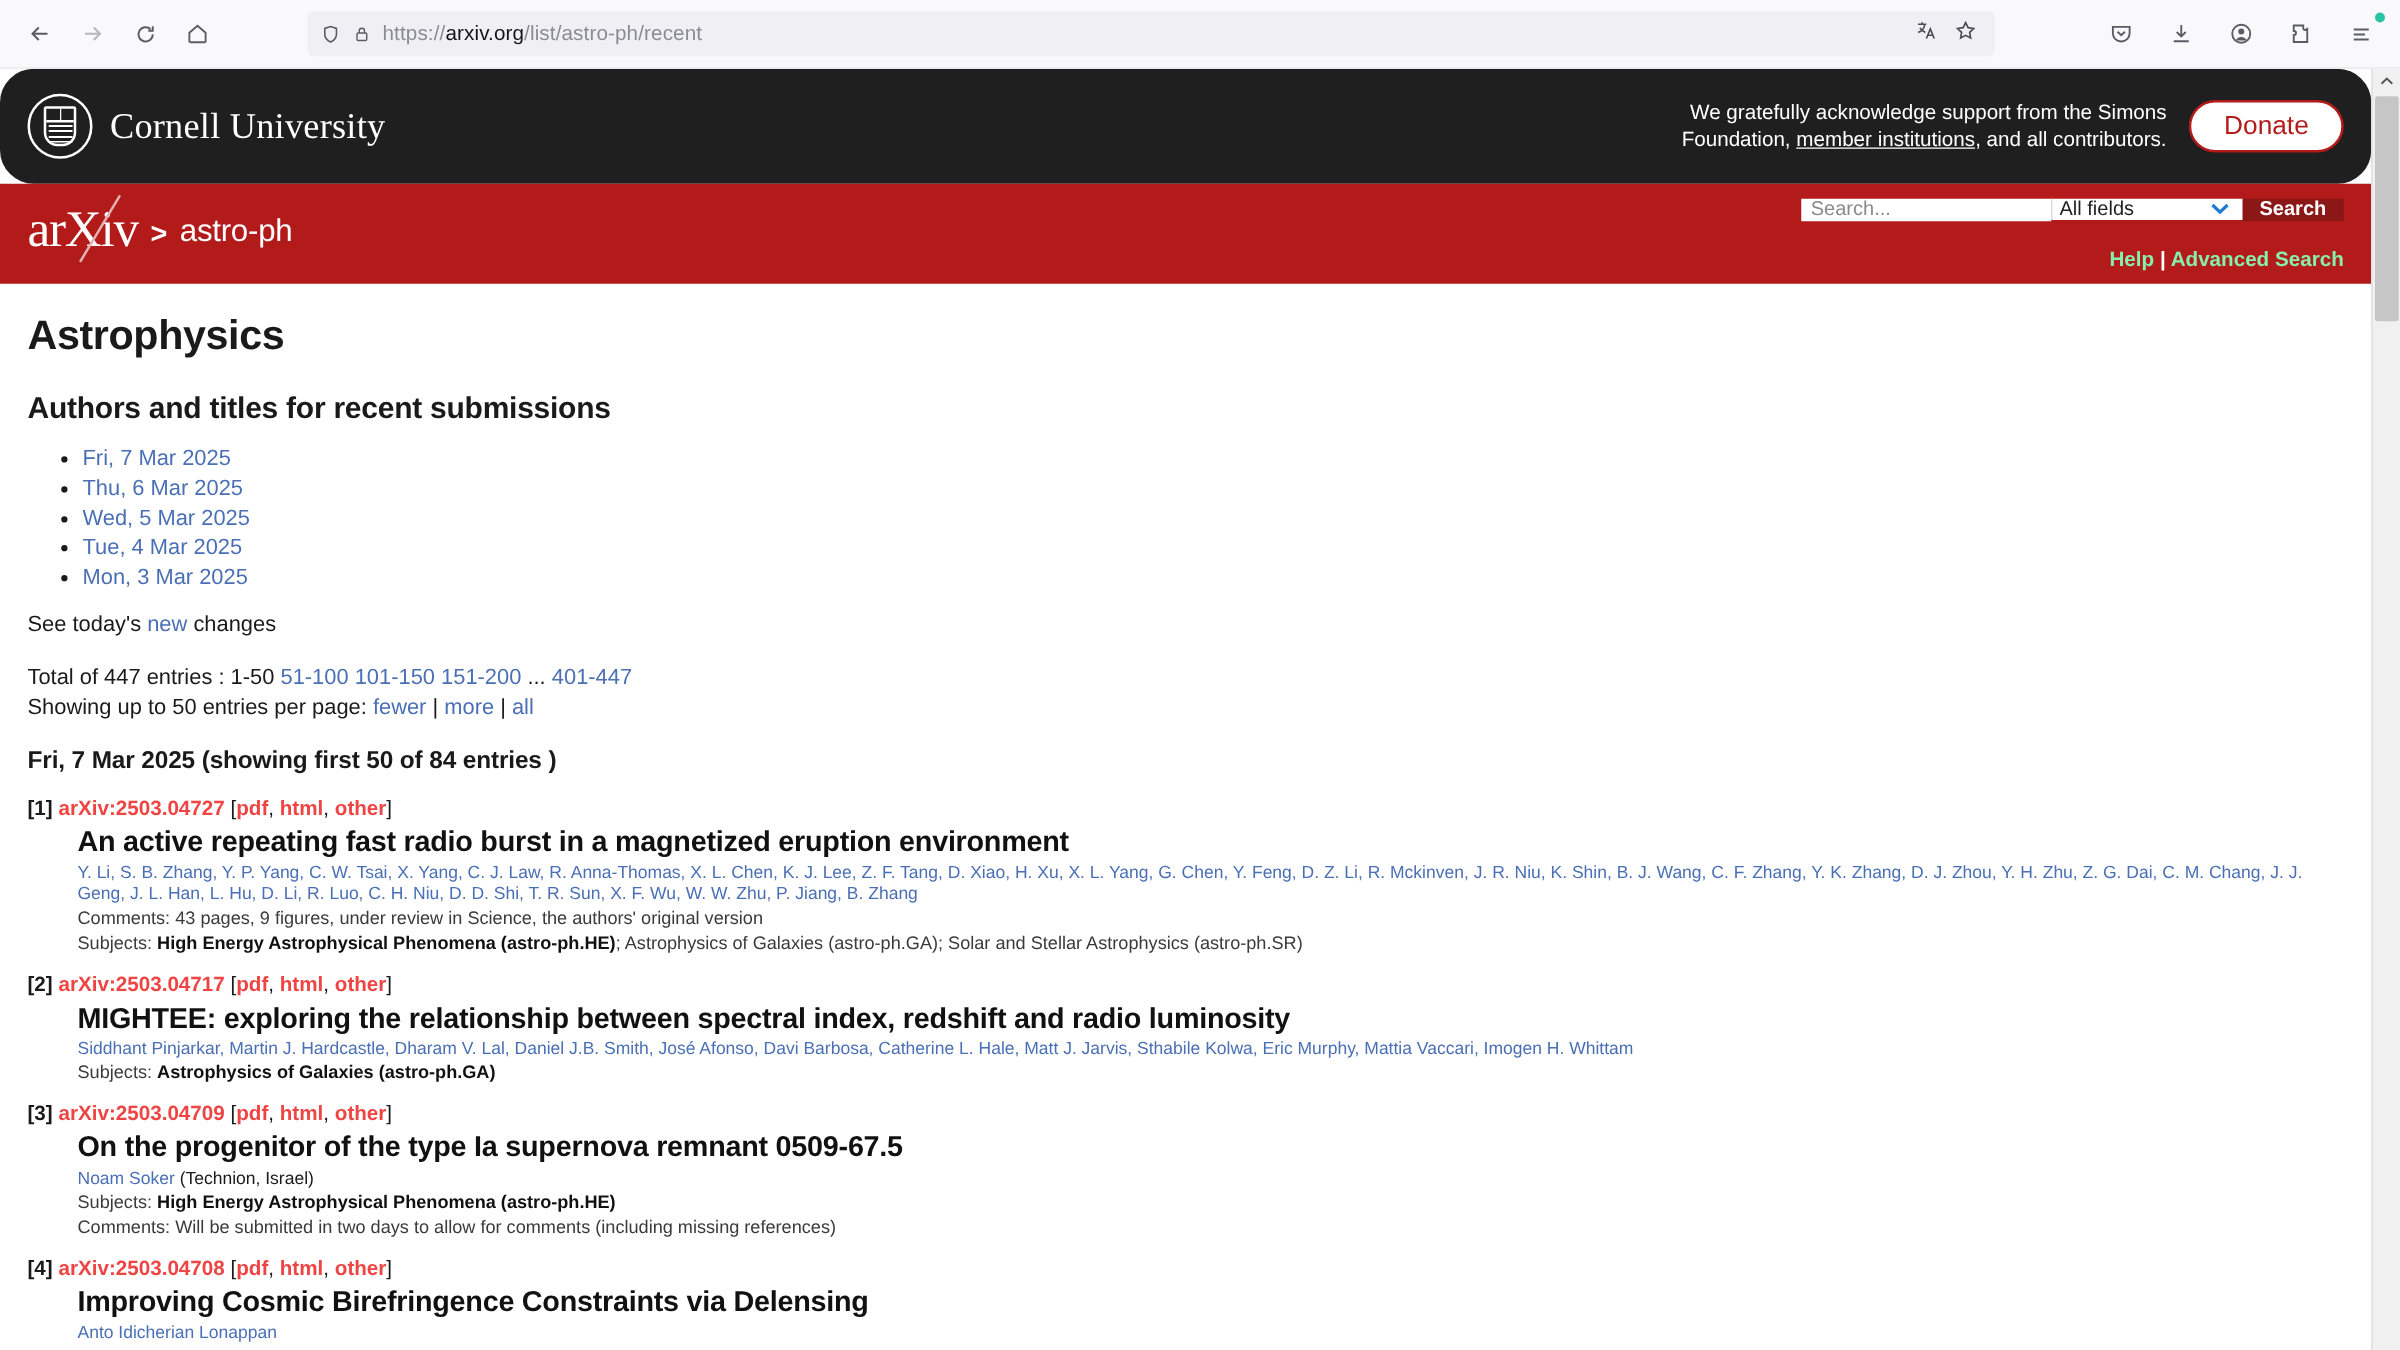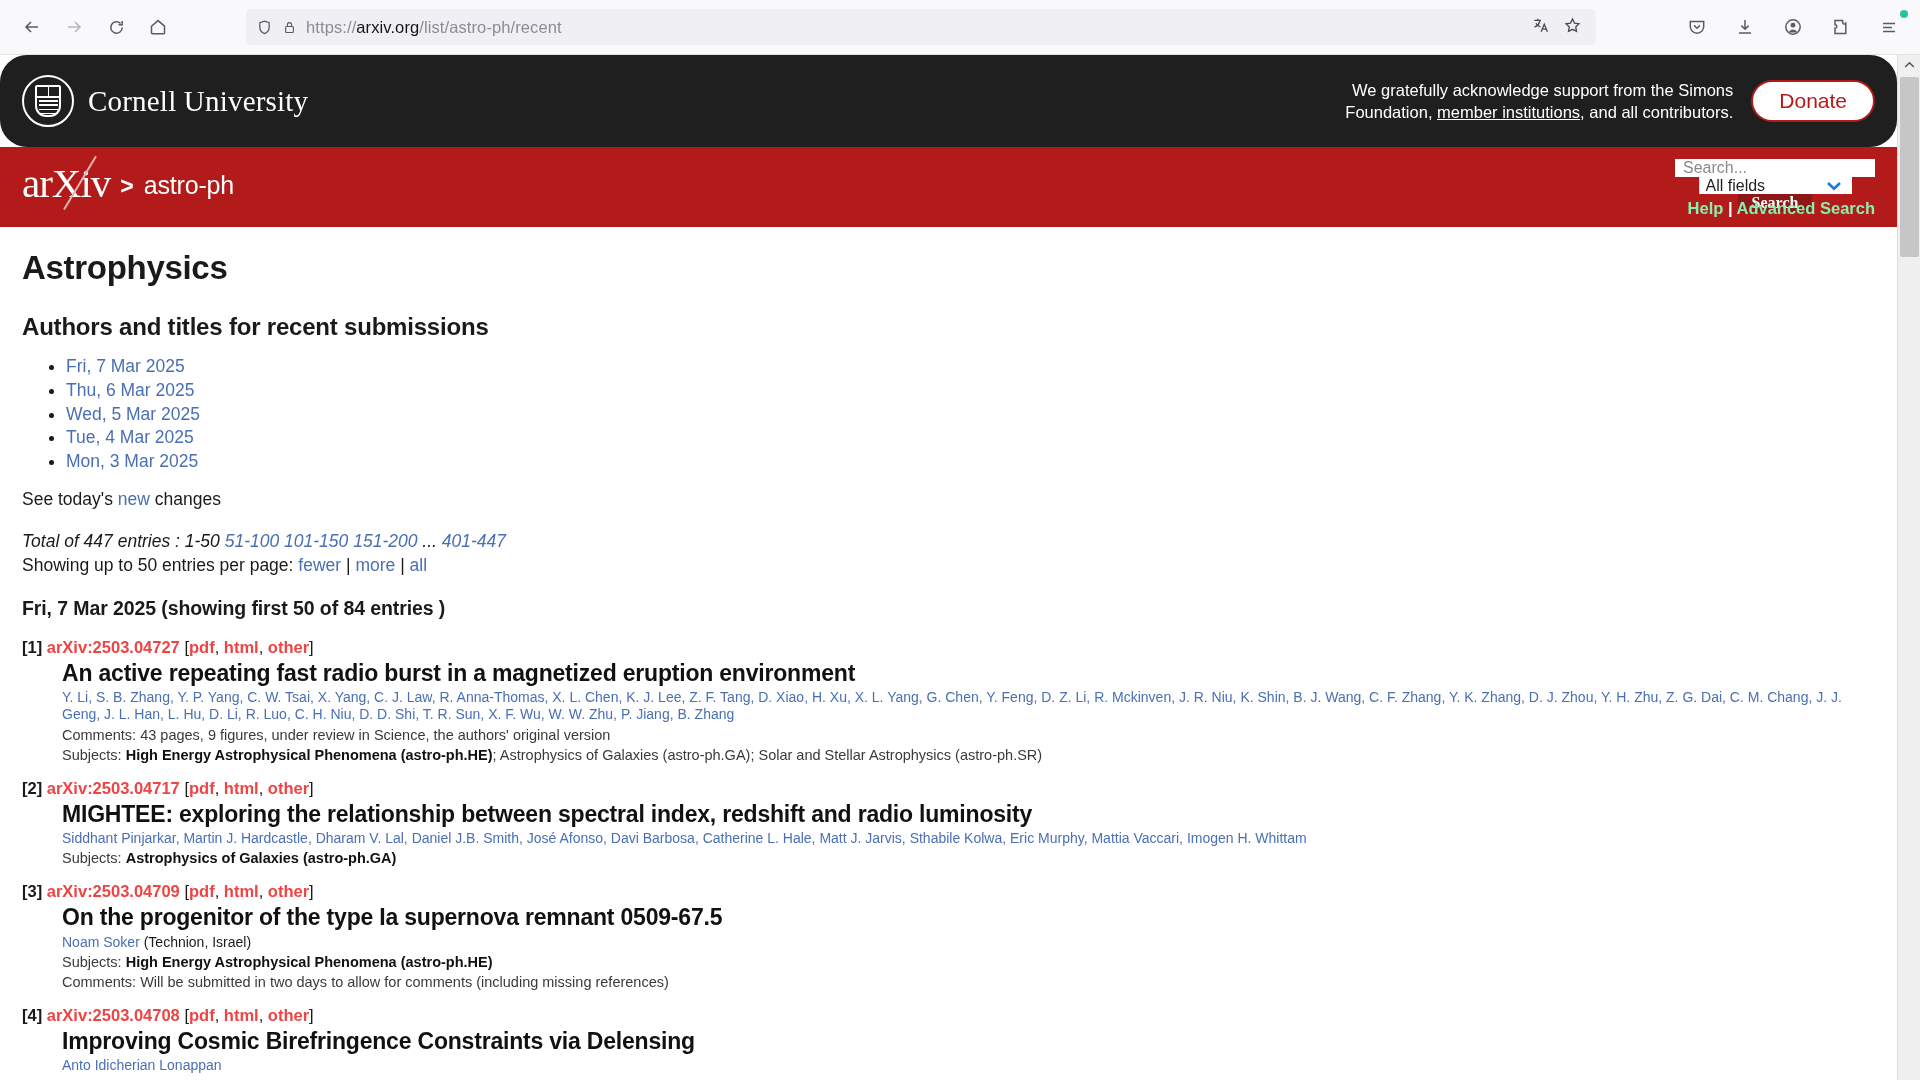--- a/index.html
+++ b/index.html
@@ -175,21 +175,21 @@
     transform: rotate(31deg);
   }
   #breadcrumb-sep {
     color: #fff; font-size: 23px; font-weight: bold; padding-top: 6px;
   }
   #subject-name {
     color: #fff; font-size: 25px; padding-top: 4px; letter-spacing: -0.2px;
   }
 
   #search-area { padding-top: 12px; text-align: right; }
-  #search-form { display: flex; align-items: center; height: 33px; flex-direction: column; }
+  #search-form { display: flex; align-items: flex-start; height: 33px; }
   #search-input {
     width: 200px;
     border: none;
     font-size: 16px;
     padding: 0 8px;
     color: #333;
     background: #fff;
     font-family: "Liberation Sans", sans-serif;
   }
   #search-input::placeholder { color: #8a8a8a; }
@@ -211,21 +211,21 @@
     pointer-events: none; color: #1f78d1; font-size: 15px;
   }
   #search-btn {
     background: #8b1717;
     color: #fff;
     border: none;
     font-size: 16px;
     font-weight: bold;
     padding: 0 14px;
     cursor: pointer;
-    font-family: Liberation Serif, serif;
+    font-family: Liberation Sans, sans-serif;
   }
   #search-links {
     margin-top: 7px;
     font-size: 16.5px;
     color: #fff;
     font-weight: bold;
   }
   #search-links a { color: #86efac; text-decoration: none; }
 
   
@@ -243,21 +243,21 @@
   ul#date-list {
     margin: 0 0 14px 44px;
     list-style: disc;
   }
   ul#date-list li { font-size: 17.5px; line-height: 1.36; }
   ul#date-list li a { color: #4a6fb5; text-decoration: none; }
 
   .plain-line { font-size: 17.5px; line-height: 1.33; color: #1a1a1a; }
   .plain-line a { color: #4a6fb5; text-decoration: none; }
   #see-changes { margin-bottom: 19px; }
-  #totals { margin-bottom: 0px; font-style: italic; }
+  #totals { margin-bottom: 0px; }
   #per-page { margin-bottom: 20px; }
 
   h3#day-heading {
     font-size: 19.5px;
     margin-bottom: 18px;
     letter-spacing: -0.1px;
   }
 
   
   .entry { margin-bottom: 14px; }

